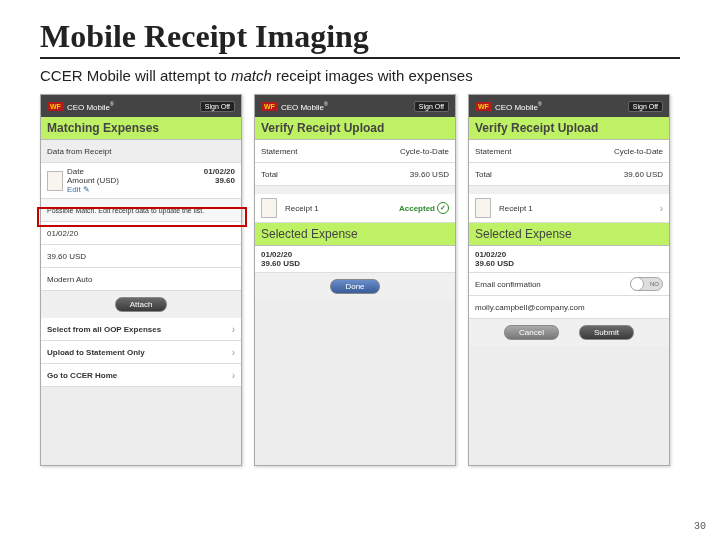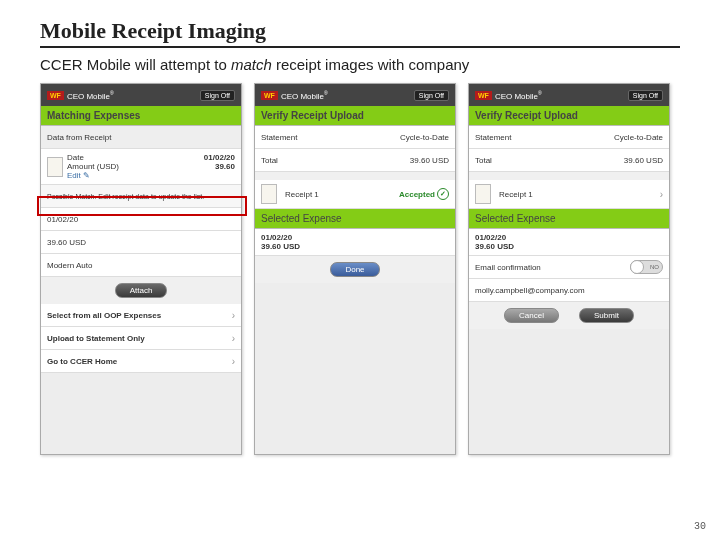--- a/index.html
+++ b/index.html
@@ -1,28 +1,28 @@
 <!DOCTYPE html>
 <html><head>
 <meta charset="utf-8">
 <style>
   body { margin:0; padding:0; font-family: Verdana, Arial, sans-serif; background:#fff; width:720px; height:540px; position:relative; }
   .slide { width:720px; height:540px; position:relative; box-sizing:border-box; padding:18px 40px; }
-  .title { font-family: Georgia, 'Times New Roman', serif; font-size:22px; color:#222; margin:0 0 4px 0; border-bottom:2px solid #222; padding-bottom:2px; display:inline-block; width:100%; }
+  .title { font-family: Georgia, 'Times New Roman', serif; font-size:32px; color:#222; margin:0 0 4px 0; border-bottom:2px solid #222; padding-bottom:2px; display:inline-block; width:100%; }
   .subtitle { font-size:15px; color:#222; margin:4px 0 10px 0; }
   .subtitle em { font-style:italic; }
   .phones { display:flex; gap:12px; }
   .phone { width:200px; height:370px; border:1px solid #aaa; background:#f0f0f0; font-size:8px; color:#333; display:flex; flex-direction:column; box-shadow:1px 1px 3px rgba(0,0,0,0.2); }
   .ph-header { background:#444; color:#fff; display:flex; align-items:center; justify-content:space-between; padding:3px 6px; height:16px; }
   .ph-header .logo { display:flex; align-items:center; gap:3px; }
   .wf { background:#b31b1b; color:#ffcc00; font-weight:bold; padding:1px 3px; font-size:7px; }
   .brand { font-size:8px; }
   .brand sup { font-size:5px; }
   .signoff { background:#222; border:1px solid #666; padding:1px 4px; font-size:7px; border-radius:2px; }
-  .sec-head { background:#84cc16; border-bottom:1px solid #bbb; padding:4px 6px; font-size:10px; font-weight:bold; color:#444; }
+  .sec-head { background:#bef264; border-bottom:1px solid #bbb; padding:4px 6px; font-size:12px; font-weight:bold; color:#444; }
   .row { background:#fff; border-bottom:1px solid #ddd; padding:4px 6px; display:flex; justify-content:space-between; align-items:center; min-height:14px; }
   .row .chev { color:#999; font-size:10px; }
   .thumb { width:14px; height:18px; background:#f7f5ee; border:1px solid #bbb; display:inline-block; margin-right:4px; }
   .kv { display:flex; justify-content:space-between; width:100%; }
   .editlink { color:#3a6ea5; }
   .btn { display:inline-block; border:1px solid #888; border-radius:7px; padding:2px 14px; font-size:8px; color:#fff; }
   .btn-dark { background:linear-gradient(#6a6a6a,#3a3a3a); }
   .btn-blue { background:linear-gradient(#6a8ec8,#3a5c9a); }
   .btn-gray { background:linear-gradient(#aaa,#777); }
   .btnrow { text-align:center; padding:6px; }
@@ -35,21 +35,21 @@
   .toggle { width:28px; height:12px; background:#ddd; border:1px solid #aaa; border-radius:7px; position:relative; font-size:6px; display:flex; align-items:center; justify-content:flex-end; padding-right:3px; color:#666; }
   .toggle::before { content:""; width:12px; height:12px; background:#fff; border:1px solid #aaa; border-radius:50%; position:absolute; left:-1px; top:-1px; }
   .fill { flex:1; background:#ededed; }
 </style>
 </head>
 <body>
 
 <div class="slide">
   <h1 class="title">Mobile Receipt Imaging</h1>
   <p class="subtitle">
-    <span>CCER Mobile will attempt to </span><em>match</em><span> receipt images with company</span>
+    <span>CCER Mobile will attempt to </span><em>match</em><span> receipt images with expenses</span>
   </p>
 
   <div class="phones">
 
     <div class="phone" style="position:relative;">
       <div class="ph-header">
         <span class="logo">
             <span class="wf">WF</span>
             <span class="brand"><span>CEO Mobile</span><sup>®</sup></span>
           </span>

